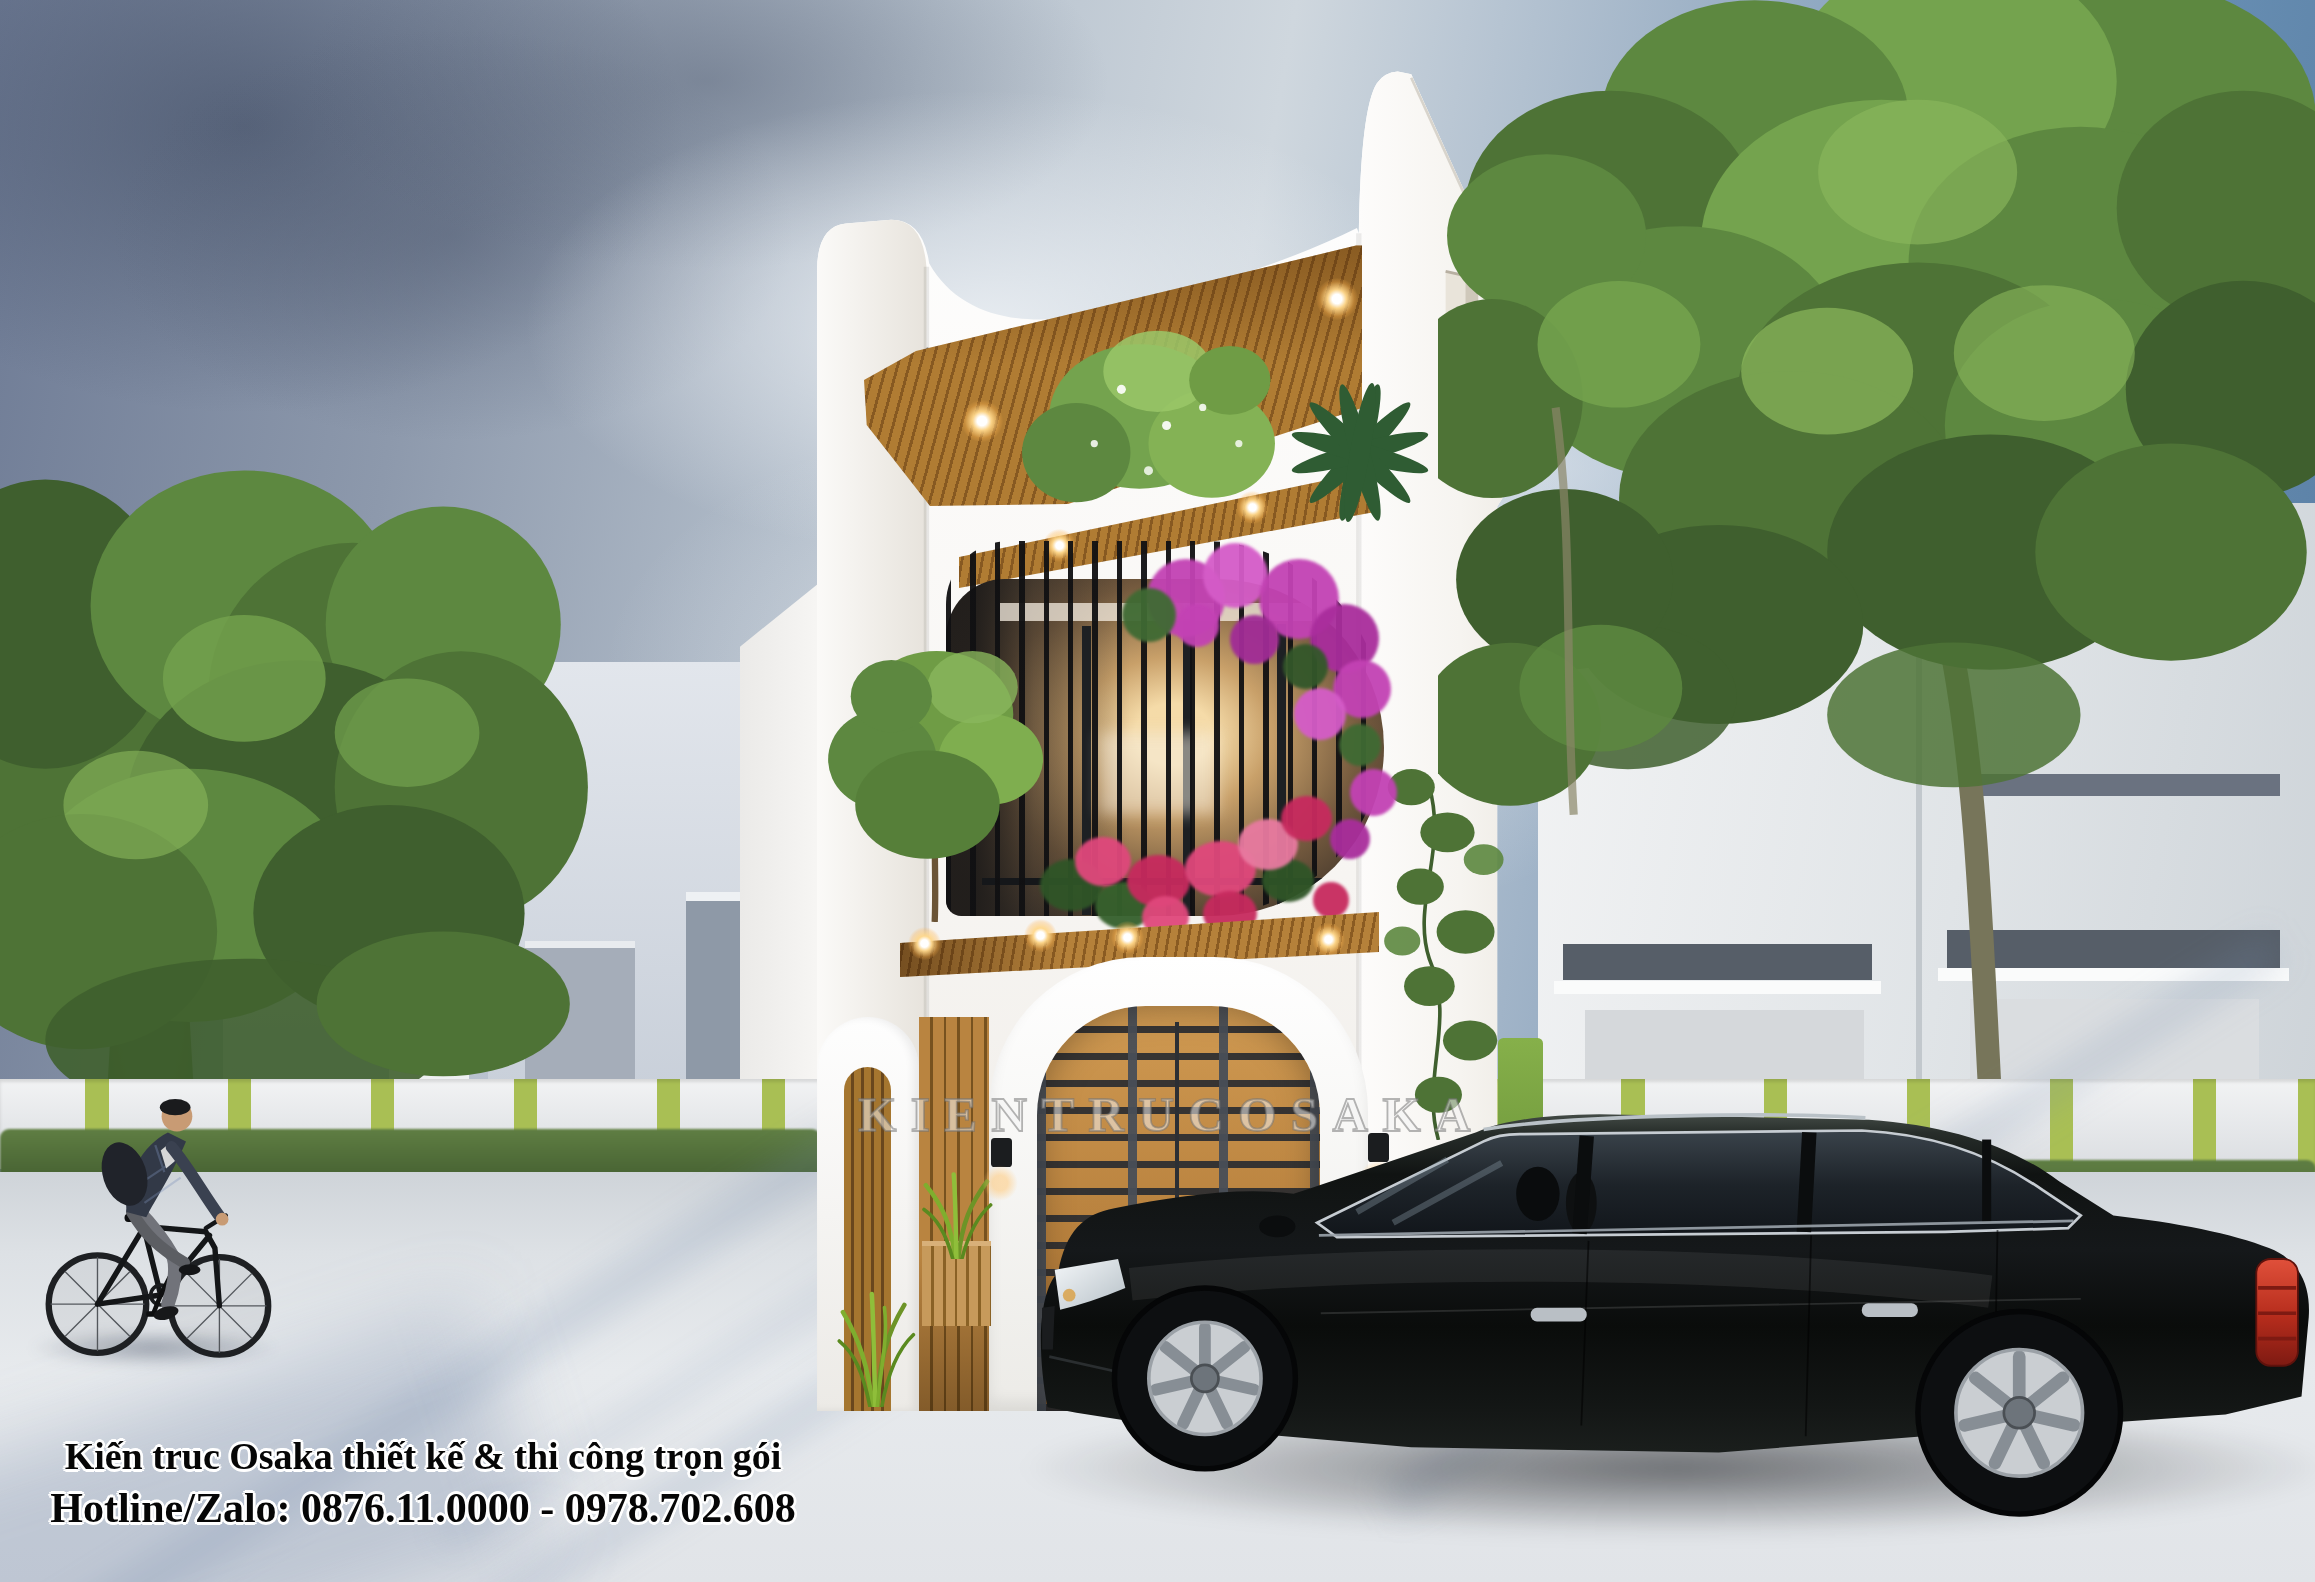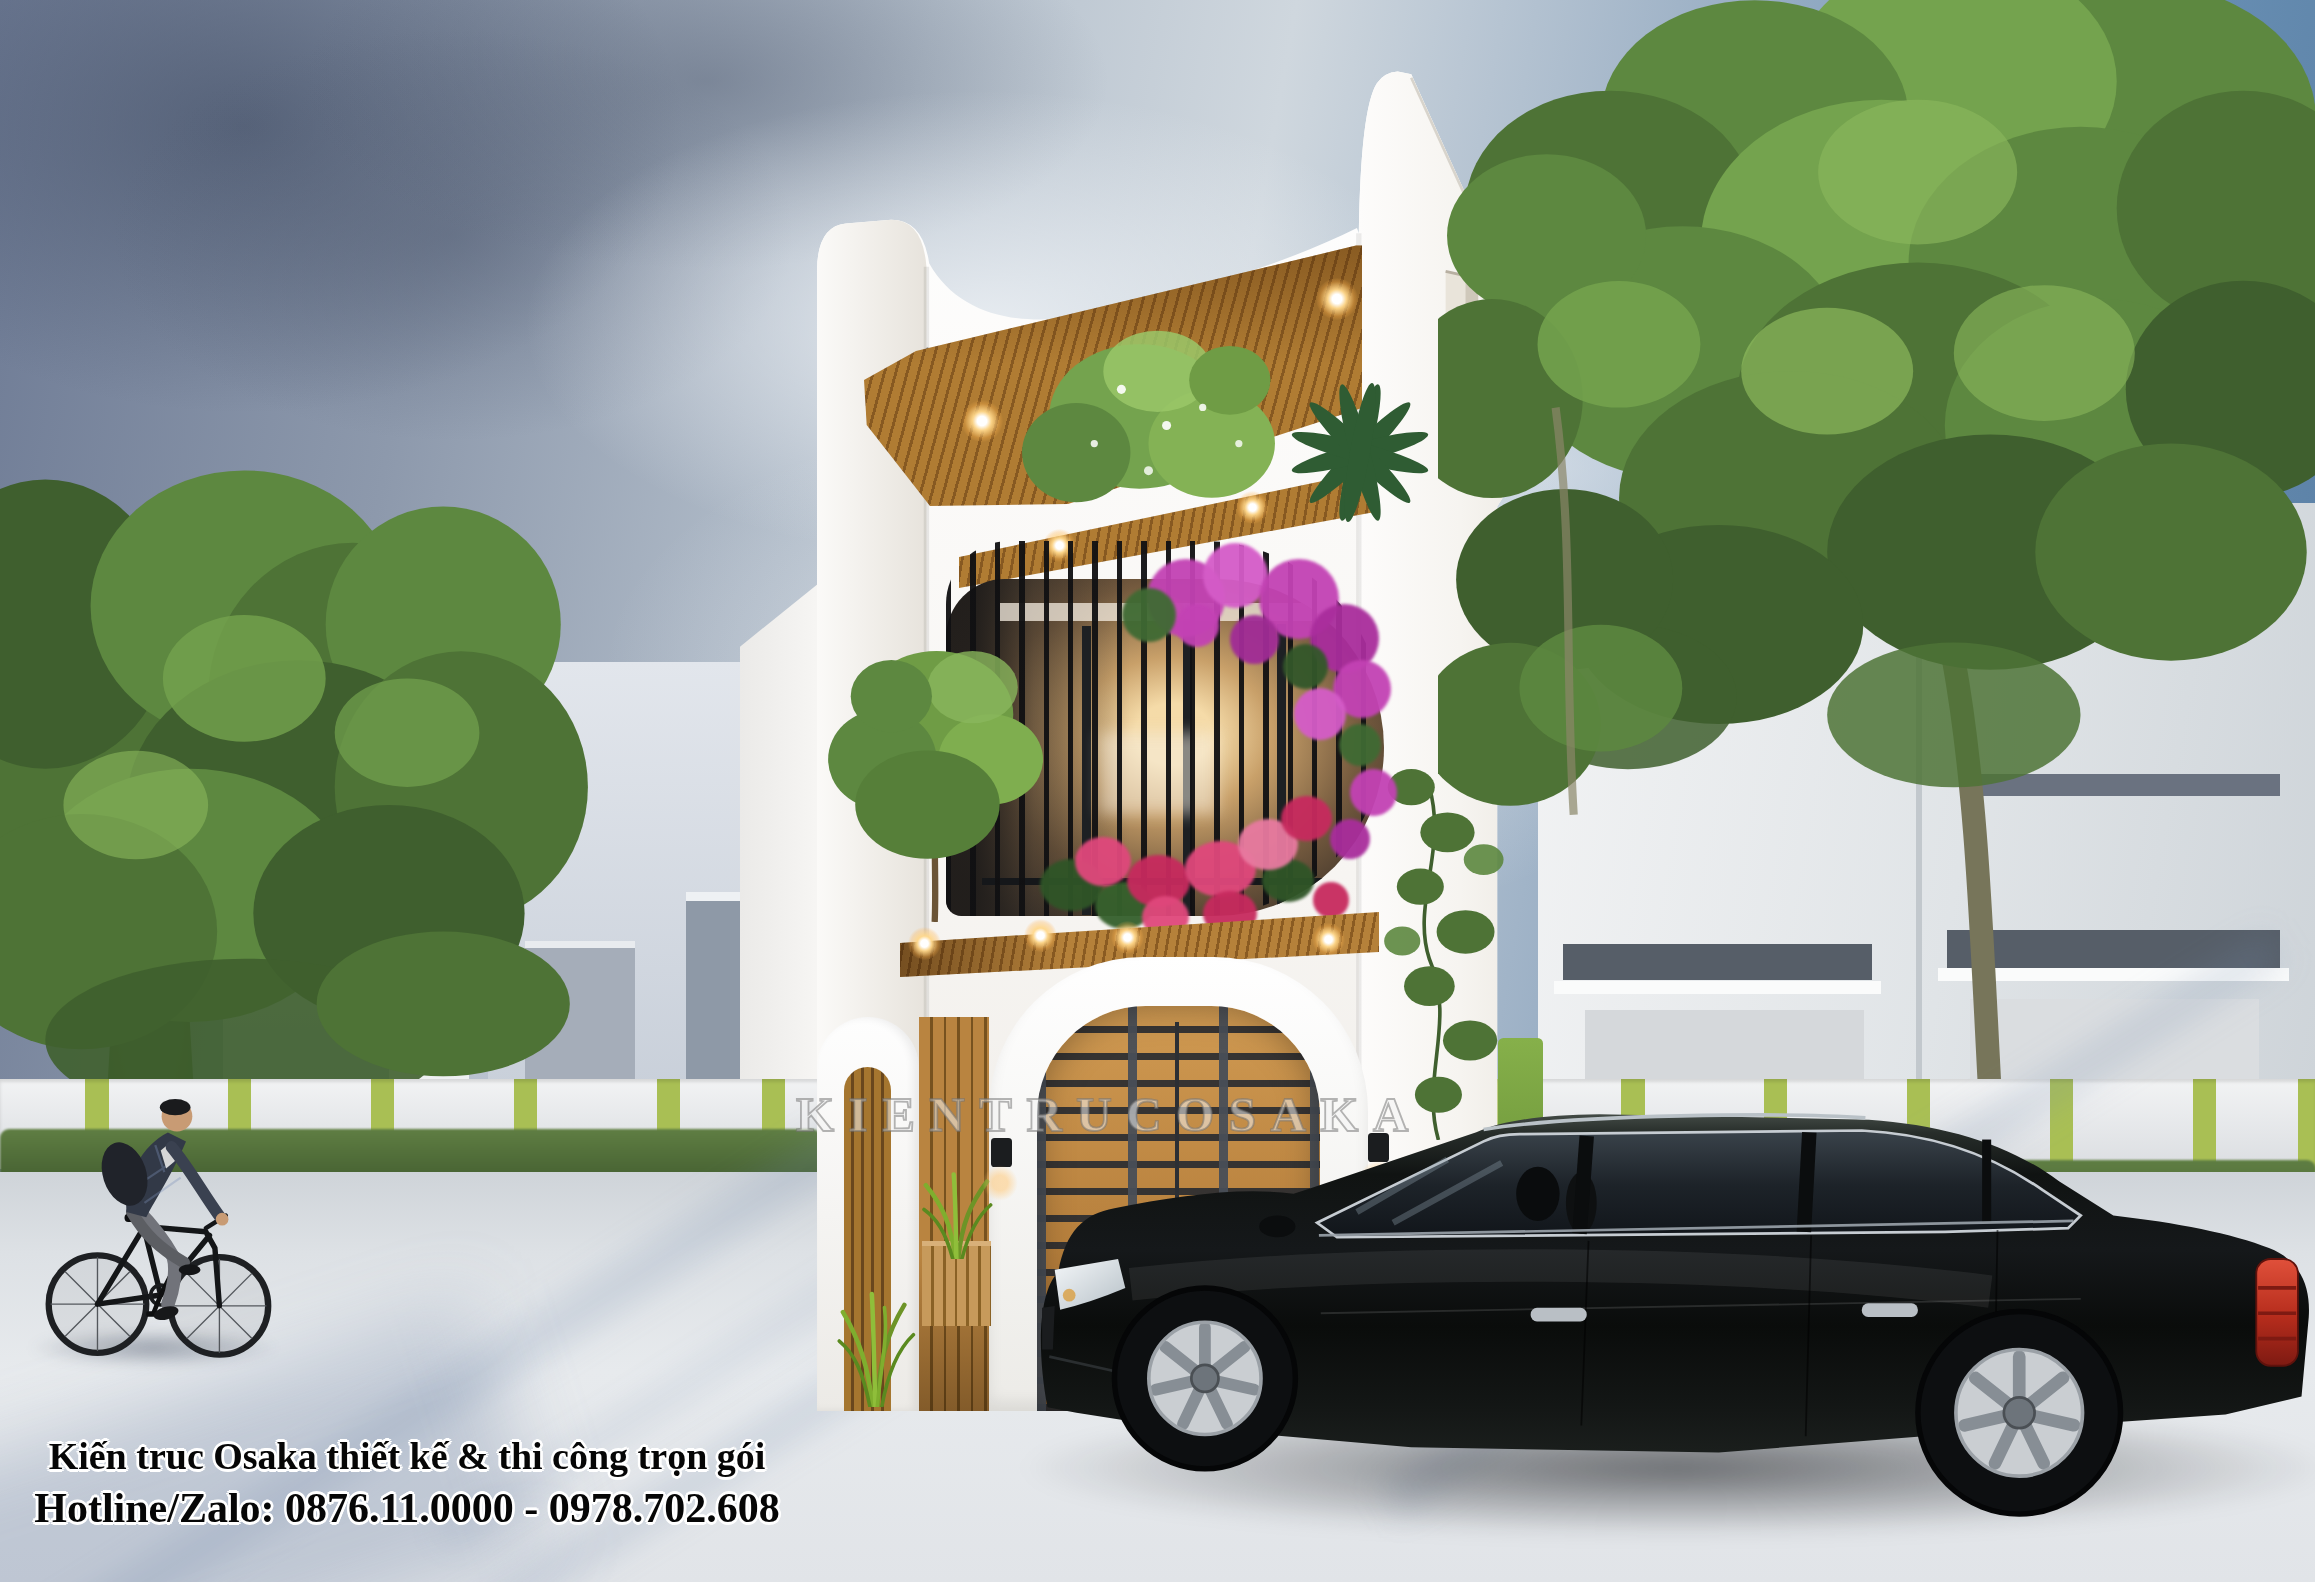--- a/index.html
+++ b/index.html
@@ -89,24 +89,24 @@
   .entry-inner{left:844px;top:1067px;width:47px;height:344px;border-radius:23.5px 23.5px 0 0;
     background:repeating-linear-gradient(90deg,#a5762f 0 7.2px,#69471d 7.2px 10px),#2c2620;}
   .slat-panel{left:919px;top:1017px;width:70px;height:394px;
     background:linear-gradient(180deg,rgba(0,0,0,0) 60%,rgba(30,15,0,.35)),repeating-linear-gradient(90deg,#b98440 0 11px,#77521f 11px 13.6px);}
   .planter{left:922px;top:1241px;width:69px;height:80px;background:repeating-linear-gradient(90deg,#c79a5b 0 9px,#8a6226 9px 11.8px);border-top:5.4px solid #d8b079;}
   .lamp{width:21px;height:29px;background:#1b1d1f;border-radius:3.6px;}
   .lampL{left:991px;top:1138px;}
   .lampR{left:1368px;top:1133px;}
   .lamp-glow{width:36px;height:36px;margin:-18px 0 0 -18px;border-radius:50%;background:radial-gradient(circle,rgba(255,200,120,.55) 0 30%,rgba(255,200,120,0) 70%);}
   
-  .watermark{left:796px;top:1082px;width:689px;height:65px;line-height:65px;text-align:left;white-space:nowrap;
+  .watermark{left:796px;top:1082px;width:689px;height:65px;line-height:65px;text-align:right;white-space:nowrap;
     font-family:"Liberation Serif","DejaVu Serif",serif;font-weight:bold;font-size:49px;letter-spacing:14.5px;
     color:rgba(240,240,240,.38);-webkit-text-stroke:1.8px rgba(110,110,110,.5);text-shadow:0 0 1.8px rgba(255,255,255,.25);}
-  .footer{left:0;top:1435px;width:814px;text-align:center;font-family:"Liberation Serif","DejaVu Serif",serif;font-weight:bold;color:#060606;}
+  .footer{left:16px;top:1435px;width:814px;text-align:center;font-family:"Liberation Serif","DejaVu Serif",serif;font-weight:bold;color:#060606;}
   .footer .l1{position:relative;font-size:38px;line-height:43px;}
   .footer .l2{position:relative;font-size:42px;line-height:47px;margin-top:7px;}
   .outline{text-shadow:-2.7px 0 0 #fff,2.7px 0 0 #fff,0 -2.7px 0 #fff,0 2.7px 0 #fff,-1.8px -1.8px 0 #fff,1.8px 1.8px 0 #fff,-1.8px 1.8px 0 #fff,1.8px -1.8px 0 #fff;}
   .logo-card{left:0;top:0;width:244px;height:224px;background:#fefefe;}
   .logo-hex{left:50px;top:5.4px;width:145px;height:145px;}
   .logo-word{left:0;top:152px;width:244px;text-align:center;font-size:43px;font-weight:800;letter-spacing:8.1px;
     background:linear-gradient(120deg,#35cdae,#0f8f7a 55%,#23b598);-webkit-background-clip:text;background-clip:text;color:transparent;-webkit-text-fill-color:transparent;}
 </style>
 </head>
 <body>

